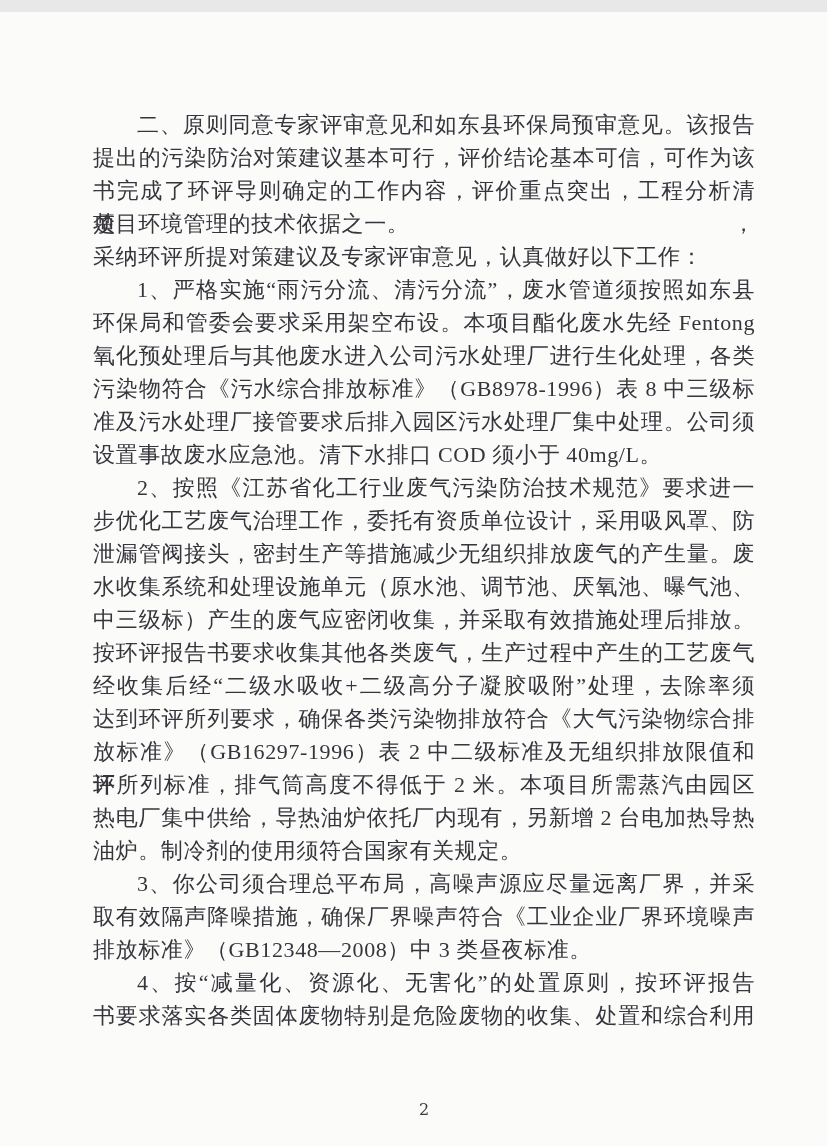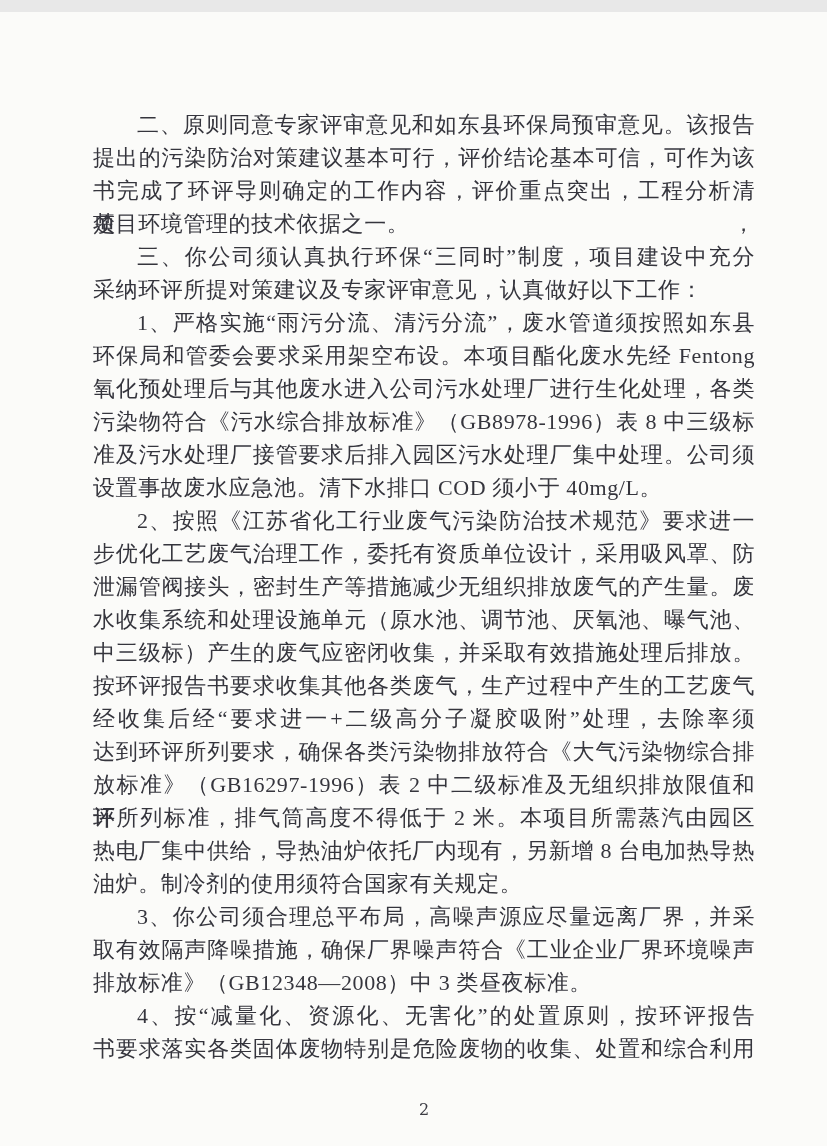--- a/index.html
+++ b/index.html
@@ -55,39 +55,38 @@
 </style>
 </head>
 <body>
 
 <div class="page">
   <div class="textblock">
     <p class="line indent">二、原则同意专家评审意见和如东县环保局预审意见。该报告</p>
     <p class="line">提出的污染防治对策建议基本可行，评价结论基本可信，可作为该</p>
     <p class="line">书完成了环评导则确定的工作内容，评价重点突出，工程分析清楚，</p>
     <p class="line short">项目环境管理的技术依据之一。</p>
-    <p class="line indent">三、你公司须认真执行环保“三同时”制度，项目建设中充分</p>
     <p class="line short">采纳环评所提对策建议及专家评审意见，认真做好以下工作：</p>
     <p class="line indent">1、严格实施“雨污分流、清污分流”，废水管道须按照如东县</p>
     <p class="line">环保局和管委会要求采用架空布设。本项目酯化废水先经 Fentong</p>
     <p class="line">氧化预处理后与其他废水进入公司污水处理厂进行生化处理，各类</p>
     <p class="line">污染物符合《污水综合排放标准》（GB8978-1996）表 8 中三级标</p>
     <p class="line">准及污水处理厂接管要求后排入园区污水处理厂集中处理。公司须</p>
     <p class="line short">设置事故废水应急池。清下水排口 COD 须小于 40mg/L。</p>
     <p class="line indent">2、按照《江苏省化工行业废气污染防治技术规范》要求进一</p>
     <p class="line">步优化工艺废气治理工作，委托有资质单位设计，采用吸风罩、防</p>
     <p class="line">泄漏管阀接头，密封生产等措施减少无组织排放废气的产生量。废</p>
     <p class="line">水收集系统和处理设施单元（原水池、调节池、厌氧池、曝气池、</p>
     <p class="line">中三级标）产生的废气应密闭收集，并采取有效措施处理后排放。</p>
     <p class="line">按环评报告书要求收集其他各类废气，生产过程中产生的工艺废气</p>
-    <p class="line">经收集后经“要求进一+二级高分子凝胶吸附”处理，去除率须</p>
+    <p class="line">经收集后经“二级水吸收+二级高分子凝胶吸附”处理，去除率须</p>
     <p class="line">达到环评所列要求，确保各类污染物排放符合《大气污染物综合排</p>
     <p class="line">放标准》（GB16297-1996）表 2 中二级标准及无组织排放限值和环</p>
     <p class="line">评所列标准，排气筒高度不得低于 2 米。本项目所需蒸汽由园区</p>
-    <p class="line">热电厂集中供给，导热油炉依托厂内现有，另新增 8 台电加热导热</p>
+    <p class="line">热电厂集中供给，导热油炉依托厂内现有，另新增 2 台电加热导热</p>
     <p class="line short">油炉。制冷剂的使用须符合国家有关规定。</p>
     <p class="line indent">3、你公司须合理总平布局，高噪声源应尽量远离厂界，并采</p>
     <p class="line">取有效隔声降噪措施，确保厂界噪声符合《工业企业厂界环境噪声</p>
     <p class="line short">排放标准》（GB12348—2008）中 3 类昼夜标准。</p>
     <p class="line indent">4、按“减量化、资源化、无害化”的处置原则，按环评报告</p>
     <p class="line">书要求落实各类固体废物特别是危险废物的收集、处置和综合利用</p>
   </div>
   <div class="pagenum">2</div>
 </div>
 

